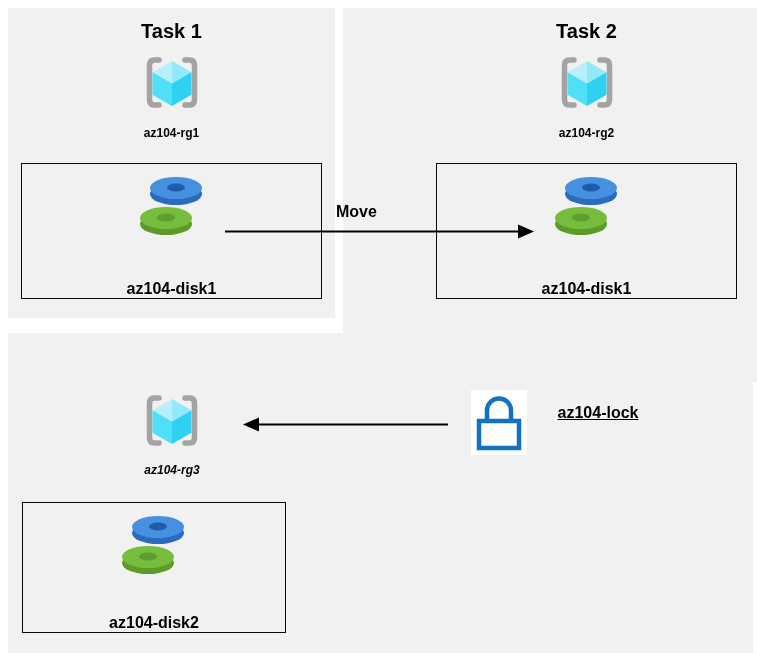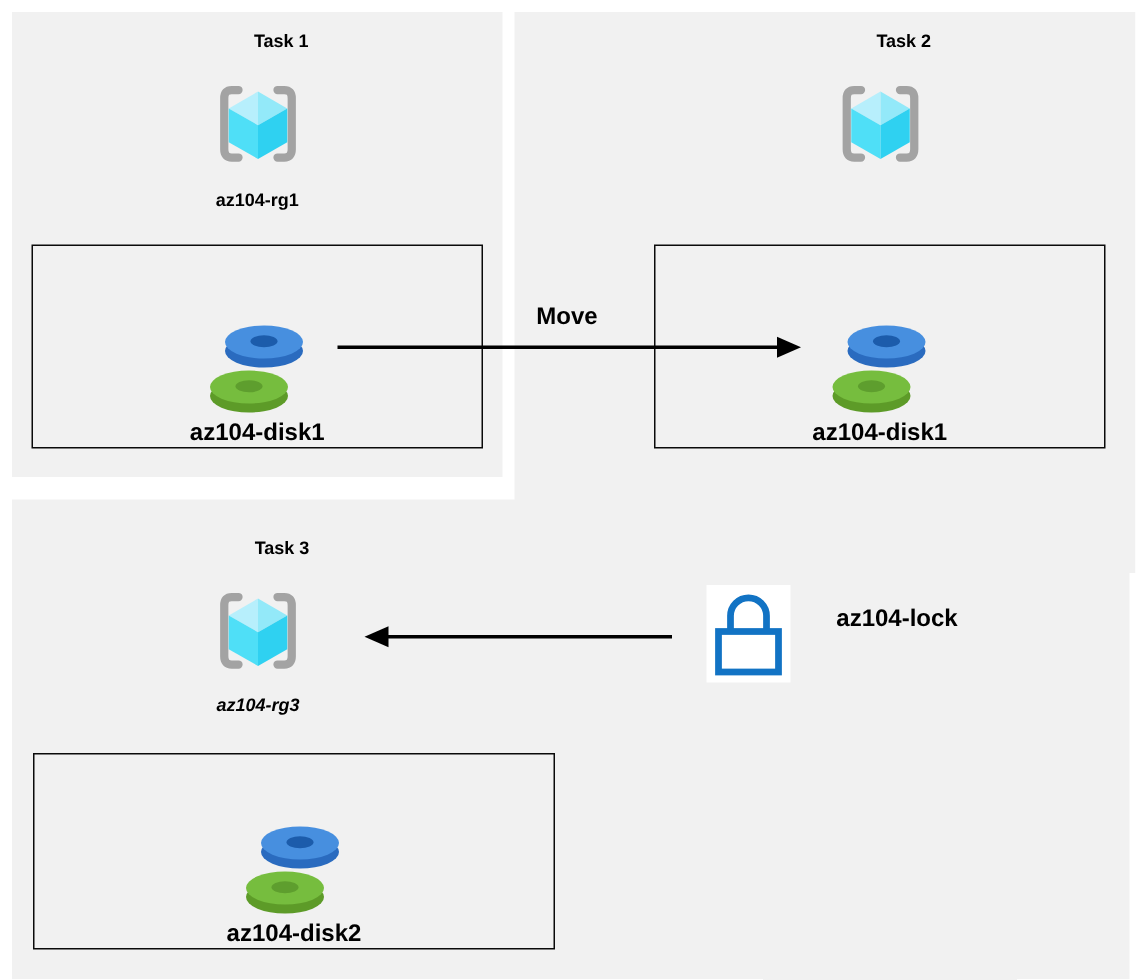--- a/index.html
+++ b/index.html
@@ -8,45 +8,45 @@
     font-family:"Liberation Sans", sans-serif;color:#000;overflow:hidden;
   }
   .panel{position:absolute;background:#f1f1f1;}
   #panel-task1{left:8px;top:8px;width:327px;height:310px;}
   #panel-task2{left:343px;top:8px;width:410px;height:374px;padding-left:12px;}
   #panel-task3{left:8px;top:333px;width:745px;height:320px;}
   .col{position:absolute;top:0;height:100%;}
   #col1{left:13px;width:301px;}
   #col2{left:93px;width:301px;}
   #col3{left:14px;width:300px;}
-  .task-title{position:absolute;left:16px;width:100%;text-align:center;
-    font-size:12px;font-weight:700;}
+  .task-title{position:absolute;left:0;width:100%;text-align:center;
+    font-size:20px;font-weight:700;}
   #col1 .task-title,#col2 .task-title{top:12px;}
   #col3 .task-title{top:25px;}
   .rg-icon{position:absolute;left:50%;transform:translateX(-50%);width:58px;height:58px;}
   #col1 .rg-icon,#col2 .rg-icon{top:46px;}
   #col3 .rg-icon{top:59px;}
   .rg-label{position:absolute;left:0;width:100%;text-align:center;
     font-size:12px;font-weight:700;}
   #col1 .rg-label,#col2 .rg-label{top:118px;}
   #col3 .rg-label{top:130px;font-style:italic;}
   .resource-box{position:absolute;left:0;border:1.5px solid #0a0a0a;background:#f1f1f1;
-    display:flex;flex-direction:column;align-items:center;justify-content:flex-end;
+    display:flex;flex-direction:column;align-items:center;justify-content:space-between;
     box-sizing:border-box;padding-top:10px;}
   #col1 .resource-box,#col2 .resource-box{top:155px;width:301px;height:136px;}
-  #col3 .resource-box{top:169px;width:348px;height:131px;}
+  #col3 .resource-box{top:169px;width:264px;height:131px;}
   .disk-icon{width:68px;height:64px;}
   .disk-label{font-size:16px;font-weight:700;margin-top:2px;}
   .arrow-svg{position:absolute;overflow:visible;}
-  .move-label{position:absolute;left:336px;top:203px;width:84px;text-align:center;
+  .move-label{position:absolute;left:336px;top:203px;width:84px;text-align:left;
     font-size:16px;font-weight:700;}
   .lock-box{position:absolute;left:471px;top:390px;width:56px;height:65px;background:#ffffff;
     display:flex;align-items:center;justify-content:center;}
   .lock-text{position:absolute;left:533px;top:401px;width:130px;text-align:center;
-    font-size:16px;font-weight:700;line-height:23px;}
+    font-size:16px;font-weight:700;line-height:23px;text-decoration:underline;}
   svg{display:block;}
 </style>
 </head>
 <body>
 
 <div class="canvas">
 
   <svg width="0" height="0" style="position:absolute" aria-hidden="true">
     <defs>
       <g id="rg-icon-def">
@@ -83,32 +83,32 @@
       </div>
     </div>
   </section>
 
   <section class="panel" id="panel-task2">
     <div class="col" id="col2">
       <div class="task-title">Task 2</div>
       <svg class="rg-icon" viewBox="0 0 58 58">
         <use href="#rg-icon-def"></use>
       </svg>
+      <div class="rg-label">az104-rg2</div>
       <div class="resource-box">
         <svg class="disk-icon" viewBox="0 0 68 64">
           <use href="#disk-icon-def"></use>
         </svg>
         <div class="disk-label">az104-disk1</div>
       </div>
     </div>
   </section>
 
   <section class="panel" id="panel-task3">
     <div class="col" id="col3">
-      <div class="task-title">Task 3</div>
       <svg class="rg-icon" viewBox="0 0 58 58">
         <use href="#rg-icon-def"></use>
       </svg>
       <div class="rg-label">az104-rg3</div>
       <div class="resource-box">
         <svg class="disk-icon" viewBox="0 0 68 64">
           <use href="#disk-icon-def"></use>
         </svg>
         <div class="disk-label">az104-disk2</div>
       </div>

